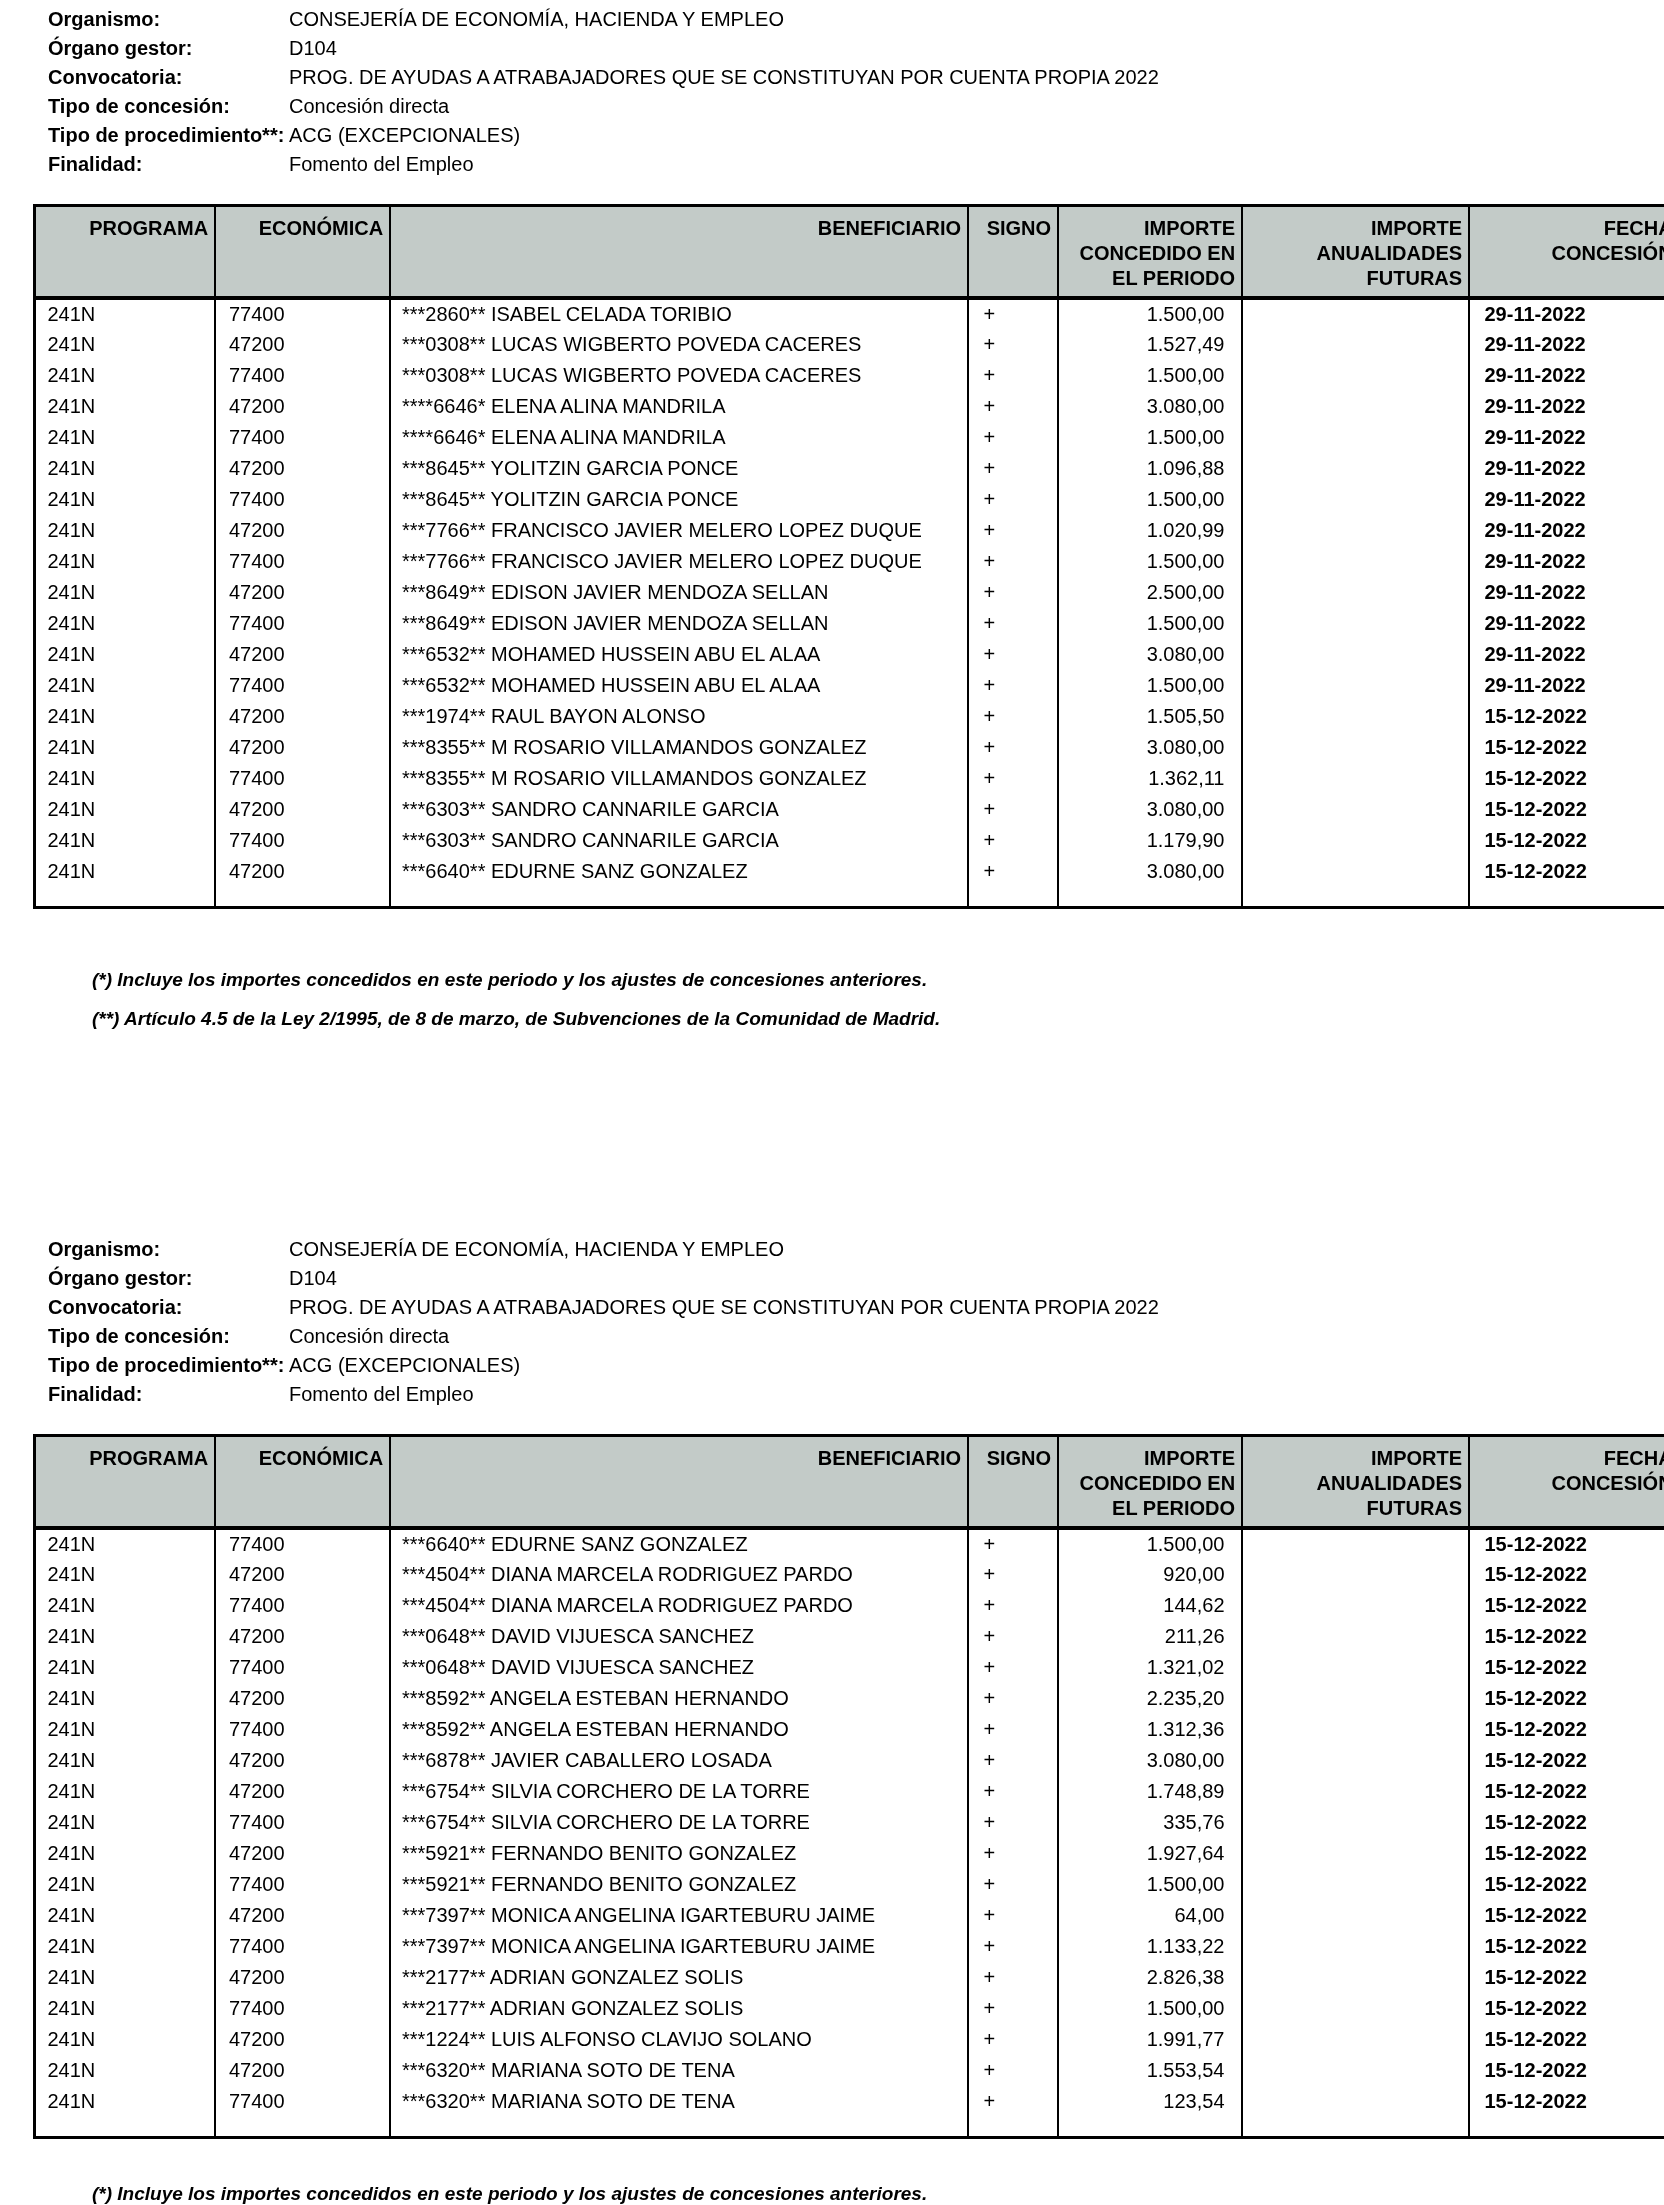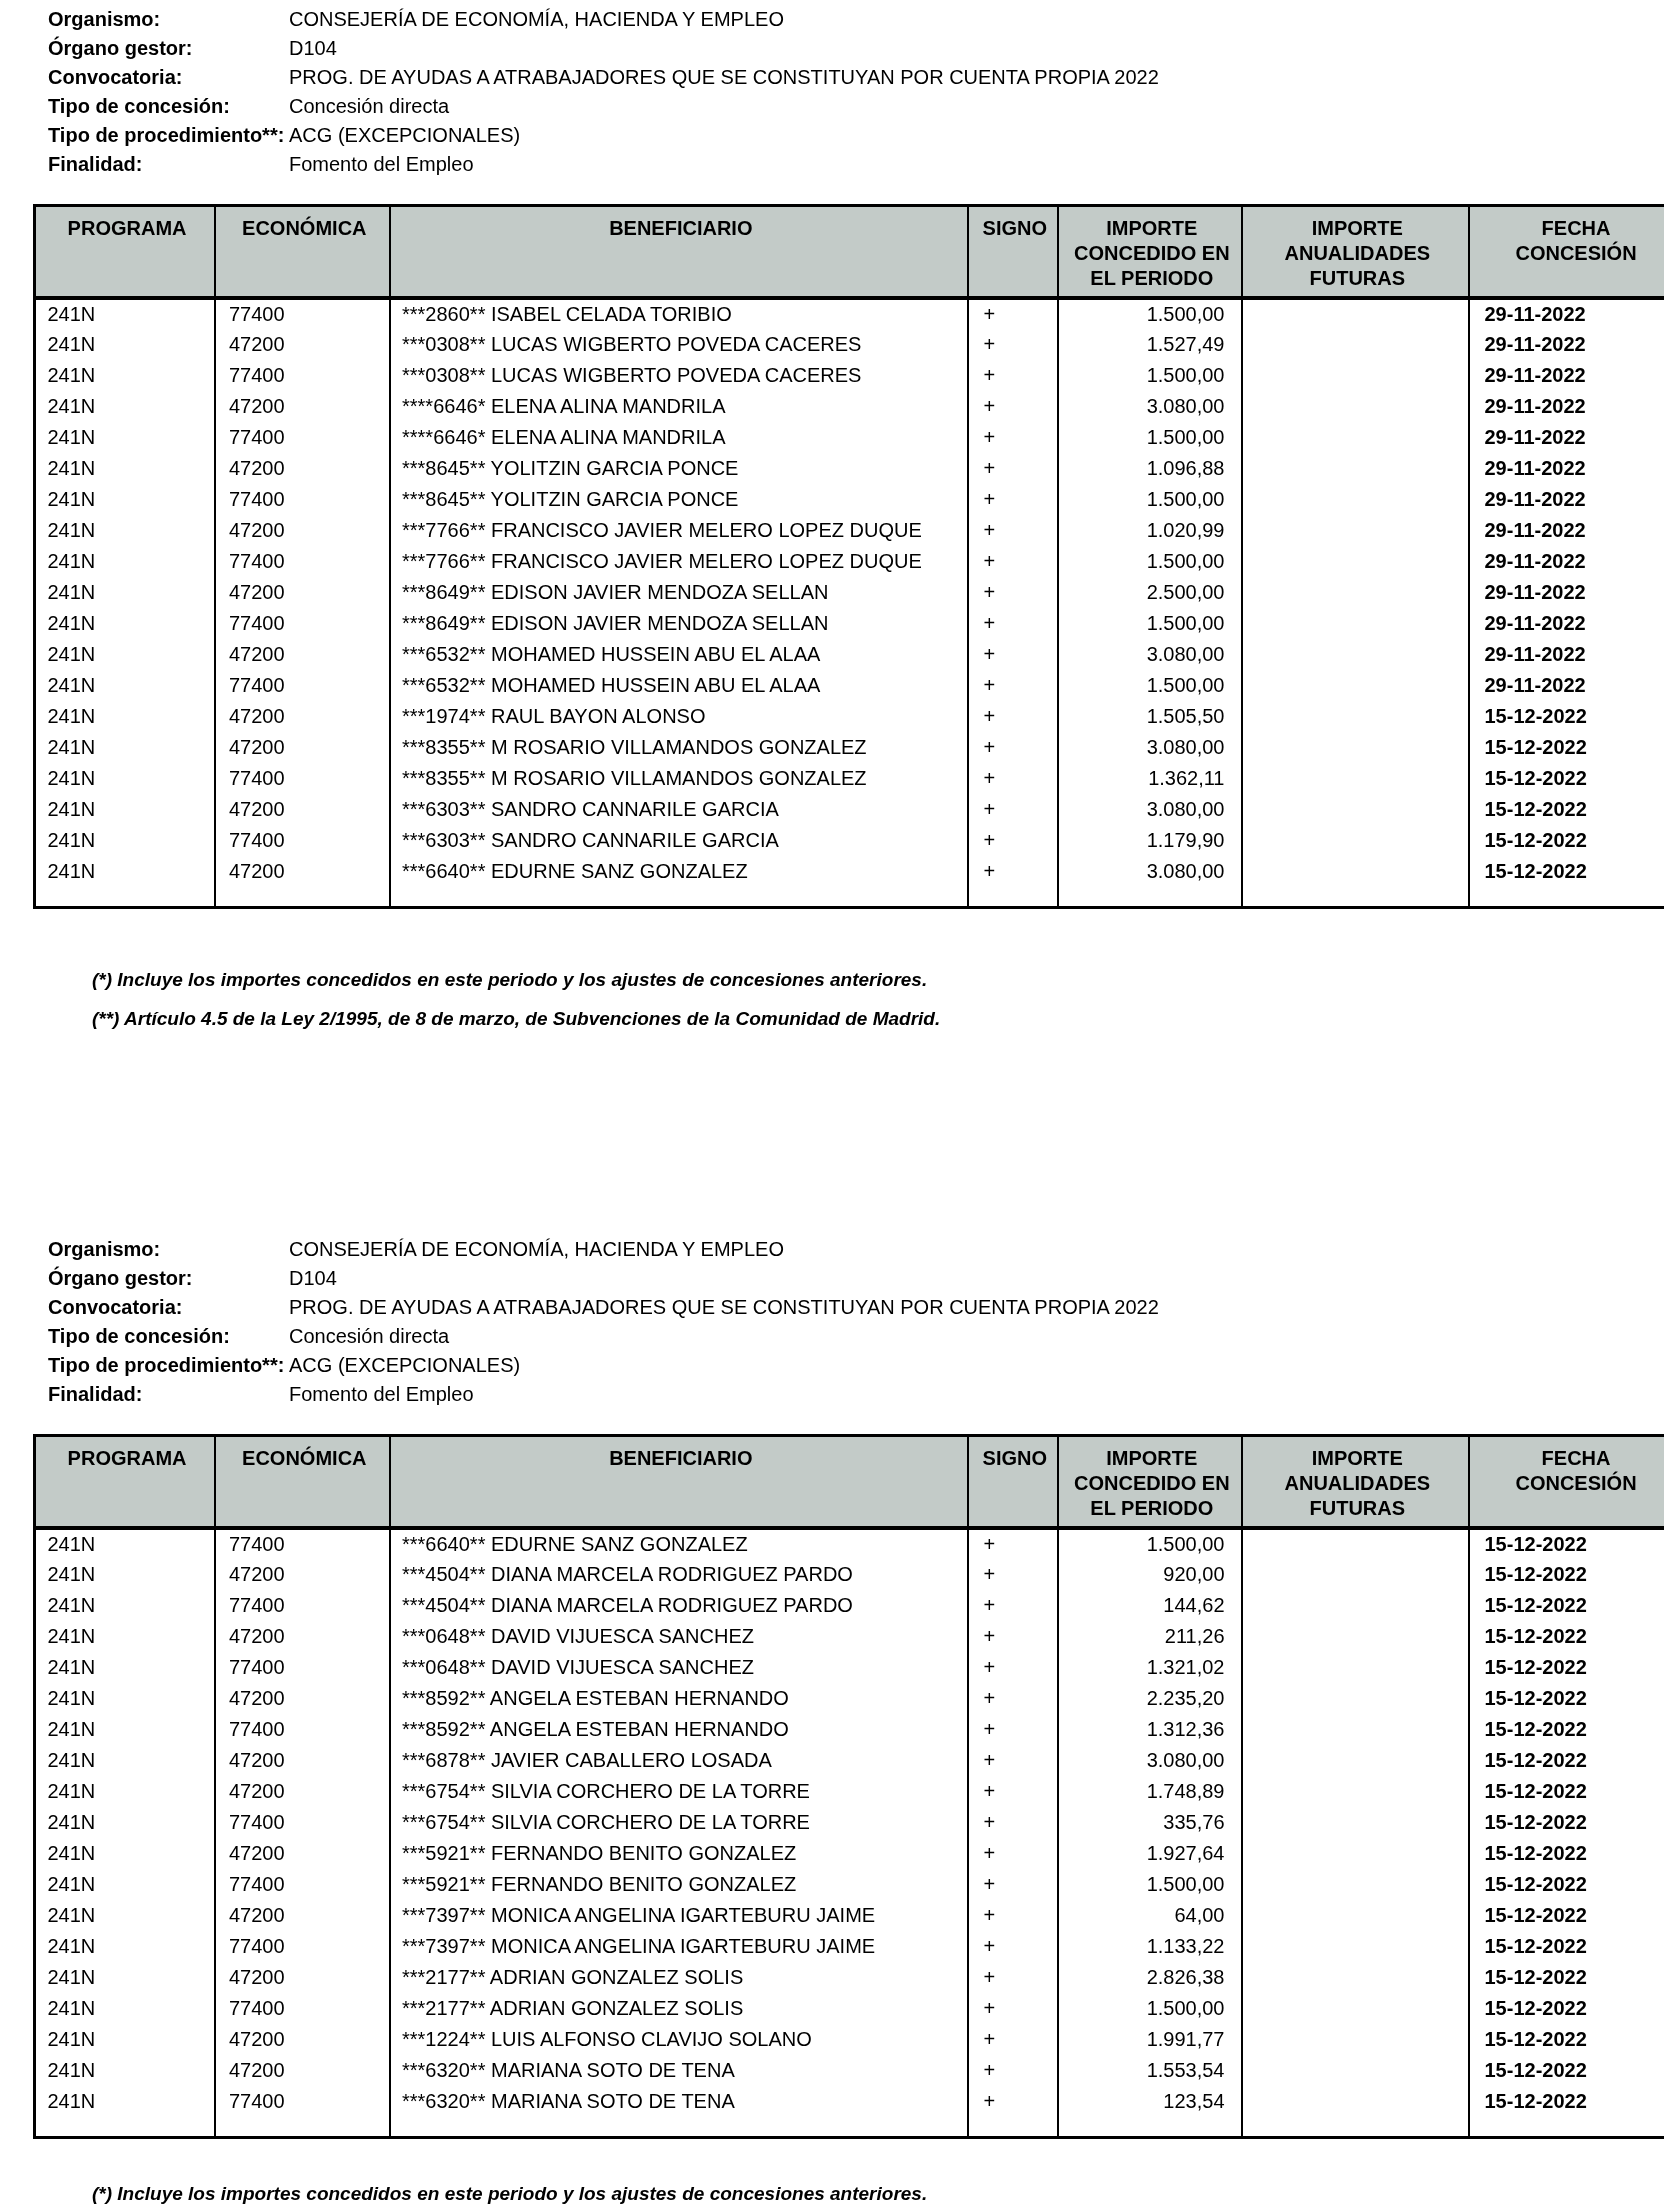--- a/index.html
+++ b/index.html
@@ -27,21 +27,21 @@
   }
   table.grants th, table.grants td {
     border-left: 2px solid #000;
     border-right: 2px solid #000;
     box-sizing: border-box;
     overflow: hidden;
   }
   table.grants thead th {
     border-bottom: 4px solid #000;
     font-size: 20px; font-weight: 700;
-    text-align: center; vertical-align: top;
+    text-align: right; vertical-align: top;
     padding: 9.5px 5.4px 5.4px 10px;
     height: 76px; line-height: 25px;
   }
   table.grants tbody td {
     font-size: 20px;
     height: 31px;
     padding: 0 0 0 11.5px;
     white-space: nowrap;
     vertical-align: middle;
   }

